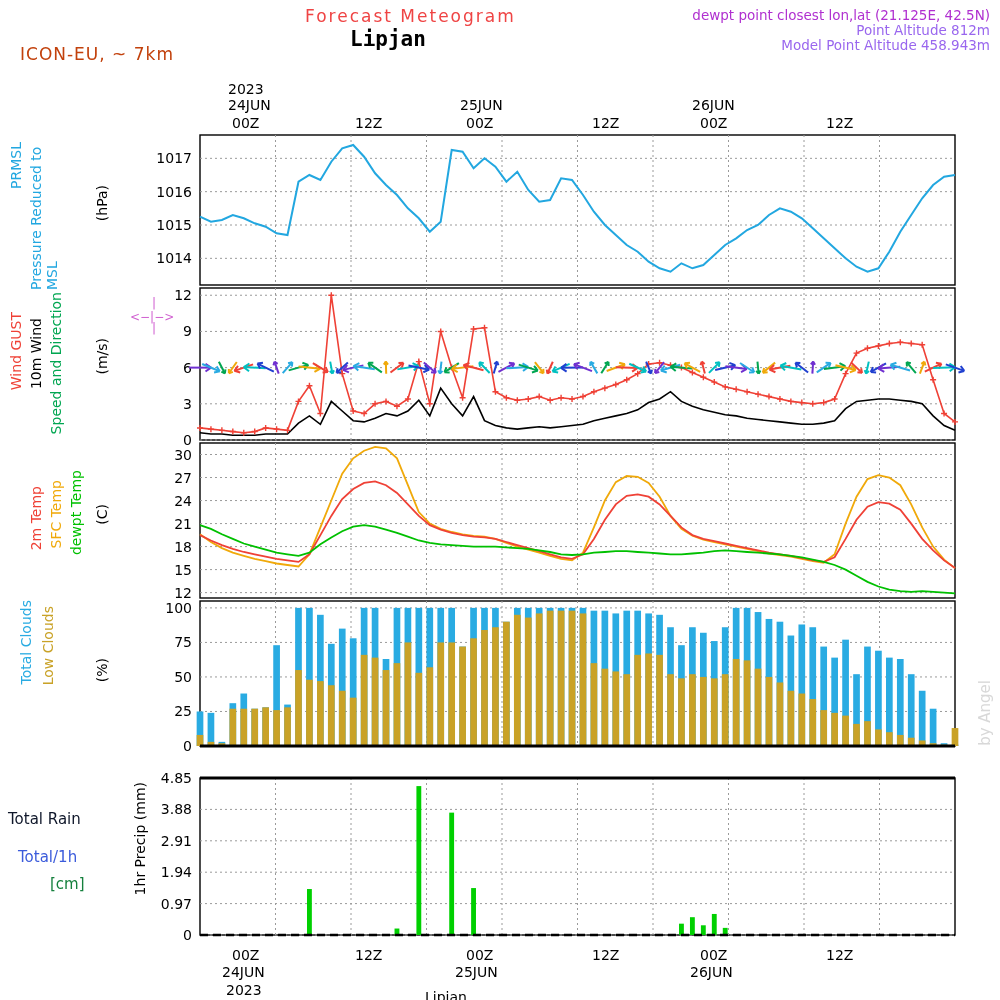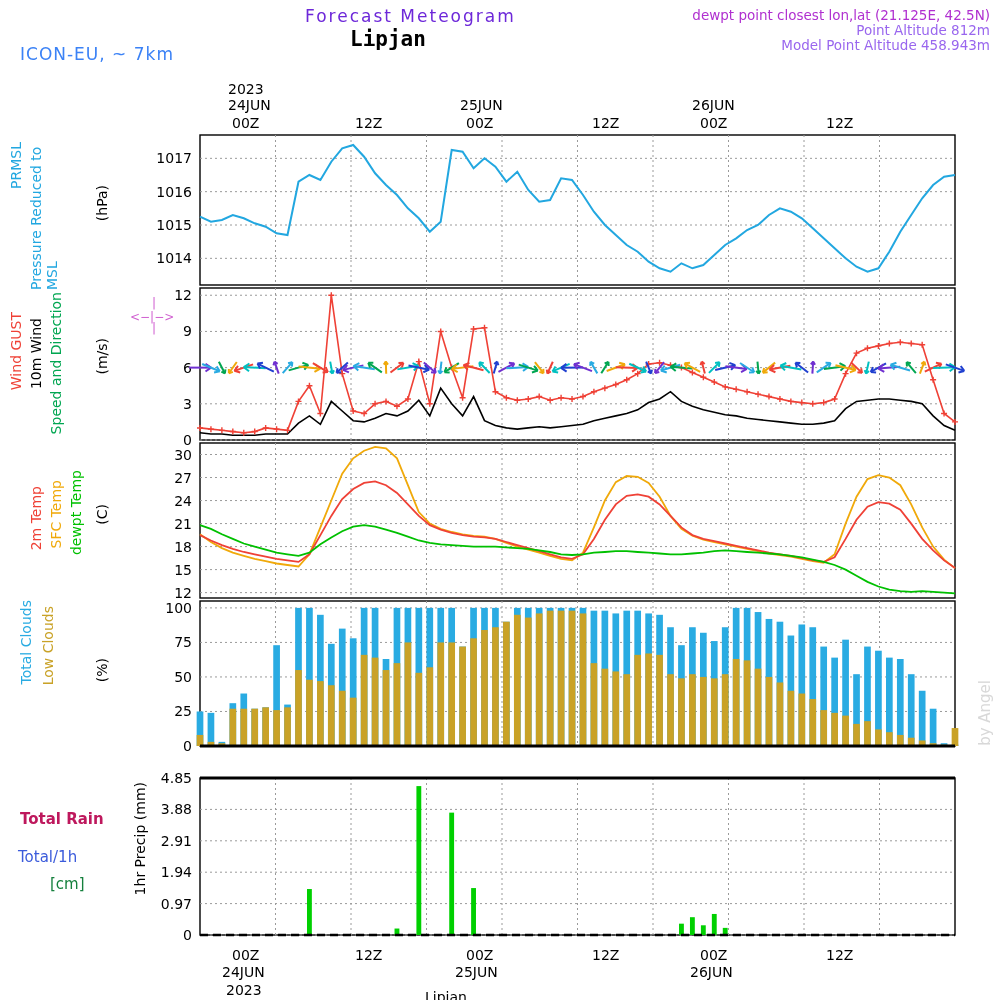--- a/index.html
+++ b/index.html
@@ -1,21 +1,21 @@
 <!DOCTYPE html>
 <html><head>
 <meta charset="utf-8">
 <style>
   html,body{margin:0;padding:0;background:#ffffff;}
   body{width:1000px;height:1000px;position:relative;font-family:"DejaVu Sans",sans-serif;overflow:hidden;}
   .abs{position:absolute;}
   .nowrap{white-space:nowrap;}
   .hdr-title{font-family:"DejaVu Sans Mono",monospace;font-weight:bold;font-size:21px;color:#000;}
-  .hdr-forecast{font-family:"DejaVu Sans",sans-serif;font-size:17px;color:#6d28d9;letter-spacing:2px;margin-top:33px;}
-  .hdr-model{font-family:"DejaVu Sans",sans-serif;font-size:17px;color:#3b82f6;letter-spacing:1px;}
+  .hdr-forecast{font-family:"DejaVu Sans",sans-serif;font-size:17px;color:#ef4444;letter-spacing:2px;margin-top:33px;}
+  .hdr-model{font-family:"DejaVu Sans",sans-serif;font-size:17px;color:#c2410c;letter-spacing:1px;}
   .hdr-right{font-family:"DejaVu Sans",sans-serif;font-size:13.5px;color:#b030d0;text-align:right;line-height:15px;}
   .hdr-right2{color:#9966ee;}
   .vlabel{writing-mode:vertical-rl;transform:rotate(180deg);font-family:"DejaVu Sans",sans-serif;font-size:14px;}
   .watermark{position:absolute;right:6px;top:680px;color:#d8d8d8;font-size:15px;writing-mode:vertical-rl;transform:rotate(180deg);font-family:"DejaVu Sans",sans-serif;}
   .xlab{font-family:"DejaVu Sans",sans-serif;font-size:14px;color:#000;}
   .footer-lbl{font-family:"DejaVu Sans",sans-serif;font-size:14px;color:#000;}
 </style>
 </head>
 <body>
 
@@ -87,21 +87,21 @@
   <span class="vlabel" style="color:#000;position:absolute;left:86px;top:52px;">(C)</span>
 </div>
 
 <div class="abs" style="left:8px;top:600px;height:140px;">
   <span class="vlabel" style="color:#29abe2;position:absolute;left:10px;top:0px;">Total Clouds</span>
   <span class="vlabel" style="color:#c9a227;position:absolute;left:32px;top:6px;">Low Clouds</span>
   <span class="vlabel" style="color:#000;position:absolute;left:86px;top:58px;">(%)</span>
 </div>
 
 <div class="abs" style="left:8px;top:800px;">
-  <span style="color:#be185d;position:absolute;left:12px;top:10px;white-space:nowrap;font-size:15px;font-weight:bold;">Total  Rain</span>
+  <span style="color:#0f172a;position:absolute;left:0px;top:10px;white-space:nowrap;font-size:15px;">Total  Rain</span>
   <span style="color:#3b5bdb;position:absolute;left:10px;top:48px;white-space:nowrap;font-size:15px;">Total/1h</span>
   <span style="color:#15803d;position:absolute;left:42px;top:75px;white-space:nowrap;font-size:15px;">[cm]</span>
 </div>
 <div class="abs" style="left:132px;top:782px;height:150px;">
   <span class="vlabel" style="color:#000;">1hr Precip (mm)</span>
 </div>
 
 <svg class="abs" id="chart-svg" width="1000" height="1000" style="left:0;top:0;pointer-events:none;">
     <rect x="200" y="135" width="755" height="150" fill="#fff" stroke="#000" stroke-width="1.4"></rect>
     <line x1="275.5" y1="135" x2="275.5" y2="285" stroke="#9a9a9a" stroke-width="1" stroke-dasharray="2,3"></line>

